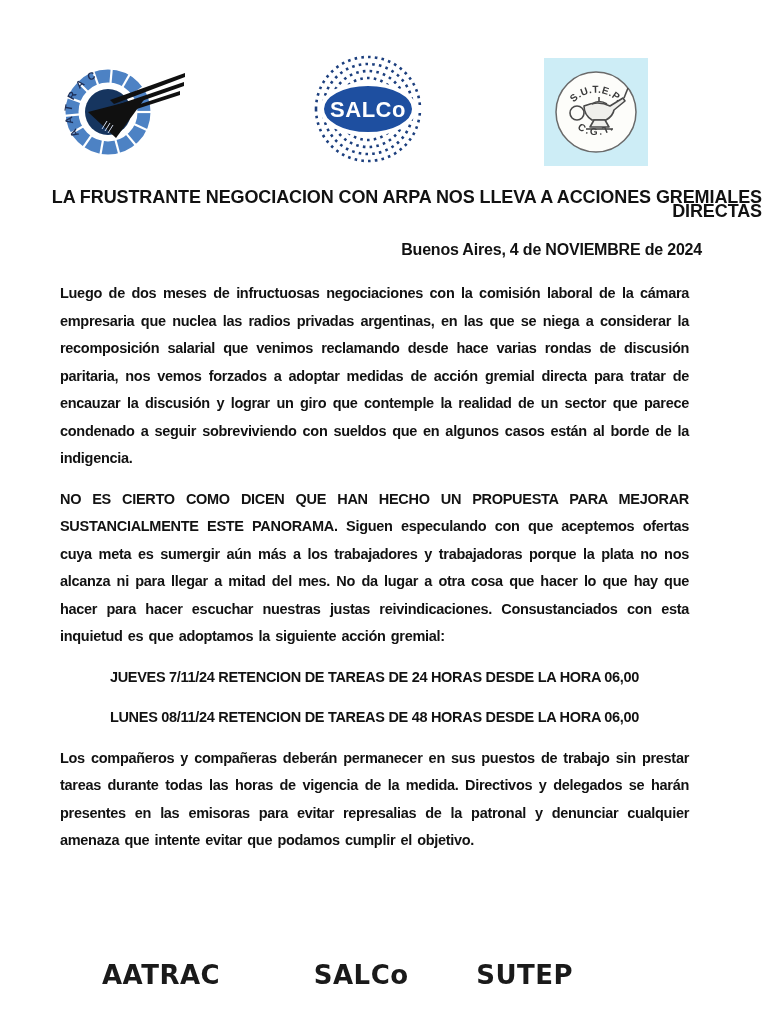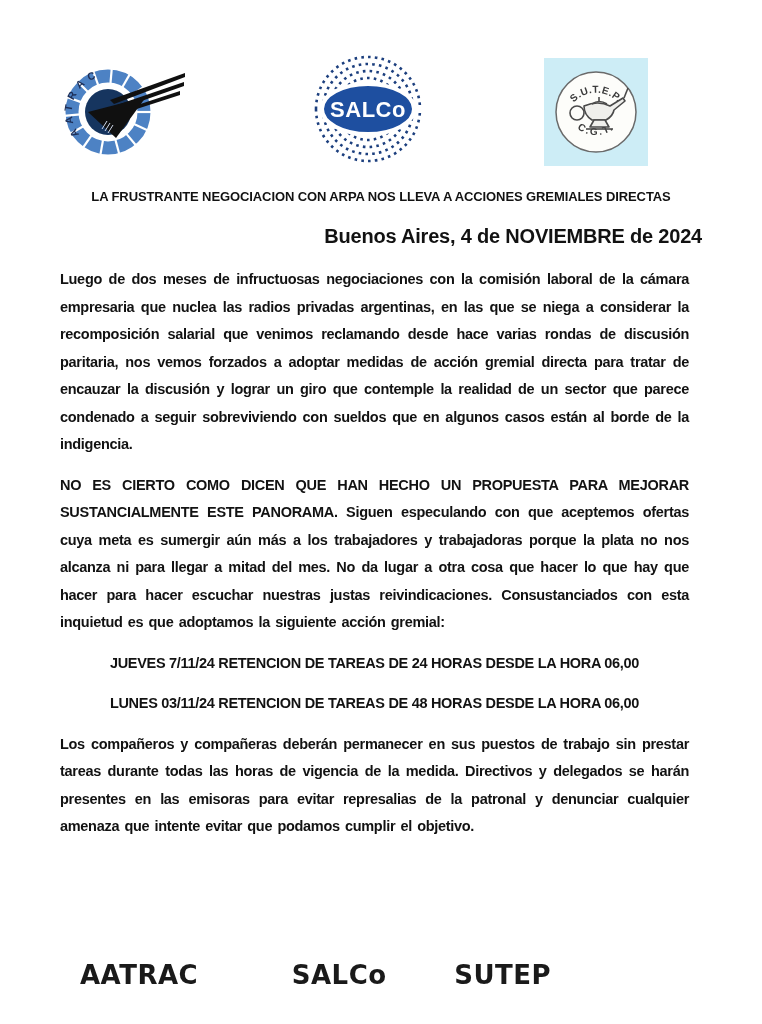--- a/index.html
+++ b/index.html
@@ -11,38 +11,38 @@
   }
   
   .logos{position:relative;height:190px;}
   .logo{position:absolute;}
   .logo-aatrac{left:58px;top:60px;width:127px;height:100px;}
   .logo-salco{left:300px;top:54px;width:137px;height:110px;}
   .logo-sutep{left:544px;top:58px;width:104px;height:108px;}
   .logo svg{display:block;width:100%;height:100%;}
   
   .doc-title{
-    text-align:center;font-size:13px;line-height:14px;margin:0;
+    text-align:right;font-size:18px;line-height:14px;margin:0;
     letter-spacing:-0.1px;
   }
   .dateline{
-    text-align:right;font-size:20px;line-height:20px;
+    text-align:right;font-size:16px;line-height:20px;
     margin:22px 60px 0 0;letter-spacing:-0.2px;
   }
   .content{margin:20px 56px 0 60px;}
   .content p{
     margin:0 17px 13px 0;font-size:14.5px;line-height:27.5px;
     text-align:justify;letter-spacing:-0.3px;word-spacing:1.5px;
   }
   .content p.single{text-align:center;word-spacing:0;}
   .slogan{margin-bottom:0;}
   
   .footer-orgs{
     position:absolute;left:0;top:960px;width:762px;
-    padding-left:80px;box-sizing:border-box;
+    padding-left:102px;box-sizing:border-box;
     font-family:"DejaVu Sans","Liberation Sans",sans-serif;
     font-size:26px;font-weight:700;letter-spacing:0.5px;color:#1a1a1a;
   }
   .footer-orgs .org{display:inline-block;}
   .footer-orgs .org+.org{margin-left:84px;}
   .footer-orgs .org:last-child{margin-left:58px;}
 </style>
 </head>
 <body>
 
@@ -134,21 +134,21 @@
 
   <div class="dateline">Buenos Aires, 4 de NOVIEMBRE de 2024</div>
 
   <div class="content">
     <p>Luego de dos meses de infructuosas negociaciones con la comisión laboral de la cámara empresaria que nuclea las radios privadas argentinas, en las que se niega a considerar la recomposición salarial que venimos  reclamando desde hace varias rondas de discusión paritaria, nos vemos forzados a  adoptar medidas de acción gremial directa para tratar de encauzar la discusión y lograr un giro que contemple la realidad de un sector que parece condenado a seguir sobreviviendo con sueldos que en algunos casos están al borde de la indigencia.</p>
 
     <p>NO ES CIERTO COMO DICEN QUE HAN HECHO UN PROPUESTA PARA MEJORAR SUSTANCIALMENTE ESTE PANORAMA. Siguen especulando con que aceptemos ofertas cuya meta es sumergir aún más a los trabajadores y trabajadoras porque la plata no nos alcanza ni para llegar a mitad del mes. No da lugar a otra cosa que hacer lo que hay que hacer para hacer escuchar nuestras justas reivindicaciones. Consustanciados con esta inquietud es que adoptamos la siguiente acción gremial:</p>
 
     <p class="single">JUEVES 7/11/24 RETENCION DE TAREAS DE 24 HORAS DESDE LA HORA 06,00</p>
 
-    <p class="single">LUNES 03/11/24 RETENCION DE TAREAS DE 48 HORAS DESDE LA HORA 06,00</p>
+    <p class="single">LUNES 08/11/24 RETENCION DE TAREAS DE 48 HORAS DESDE LA HORA 06,00</p>
 
     <p>Los compañeros y compañeras deberán permanecer en sus puestos de trabajo sin prestar tareas durante todas las horas de vigencia de la medida. Directivos y delegados se harán presentes en las emisoras para evitar represalias de la patronal y denunciar cualquier amenaza que intente evitar que podamos cumplir el objetivo.</p>
 
   </div>
 
   <div class="footer-orgs">
     <span class="org">AATRAC</span>
     <span class="org">SALCo</span>
     <span class="org">SUTEP</span>
   </div>

